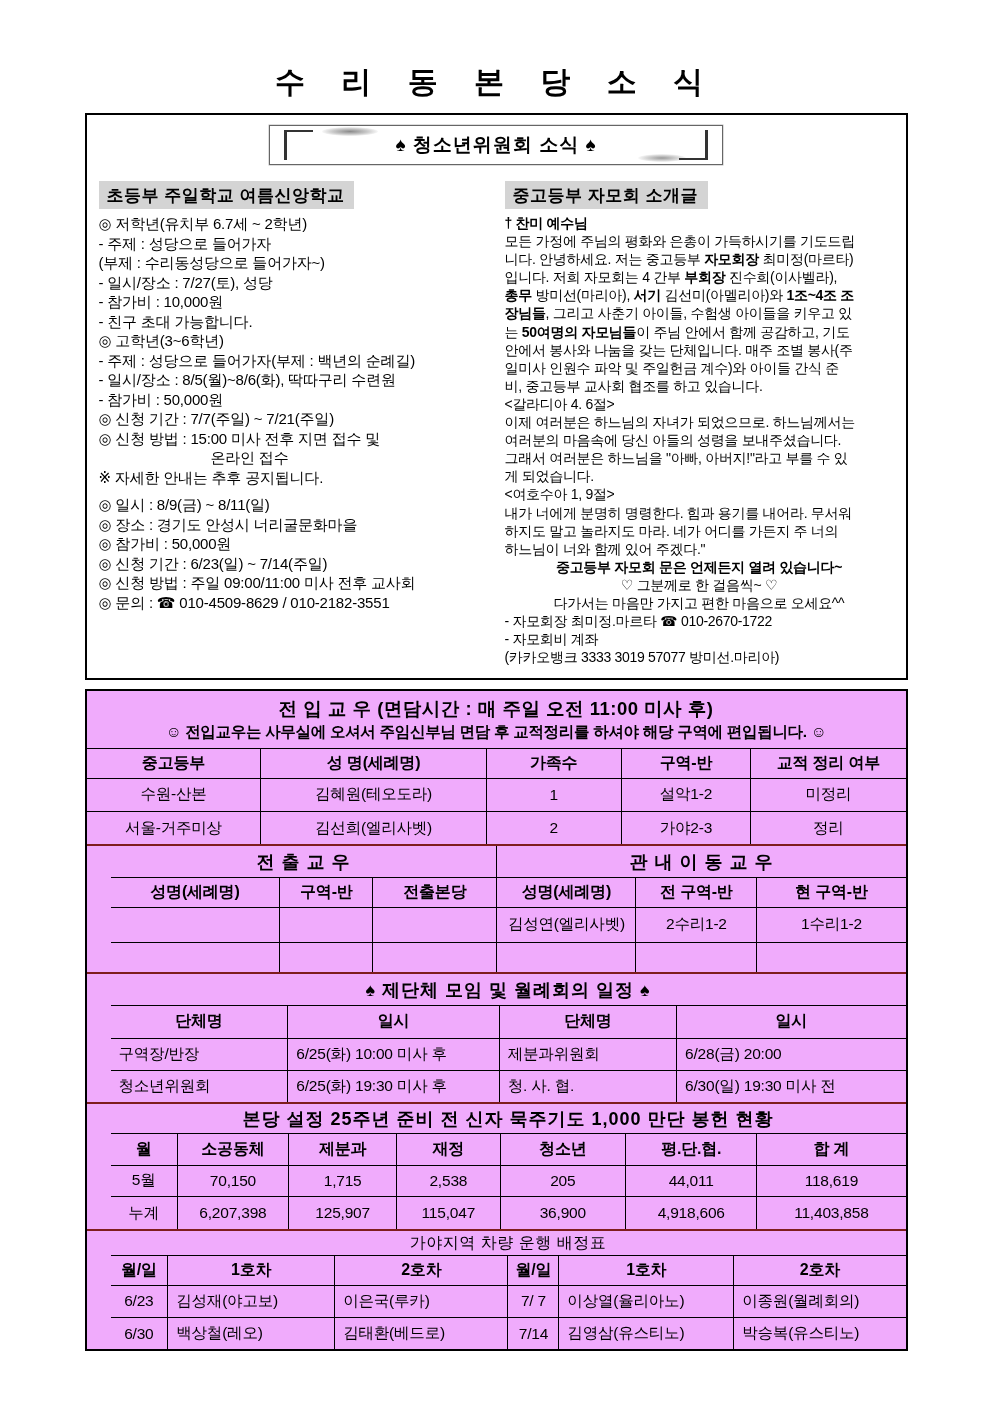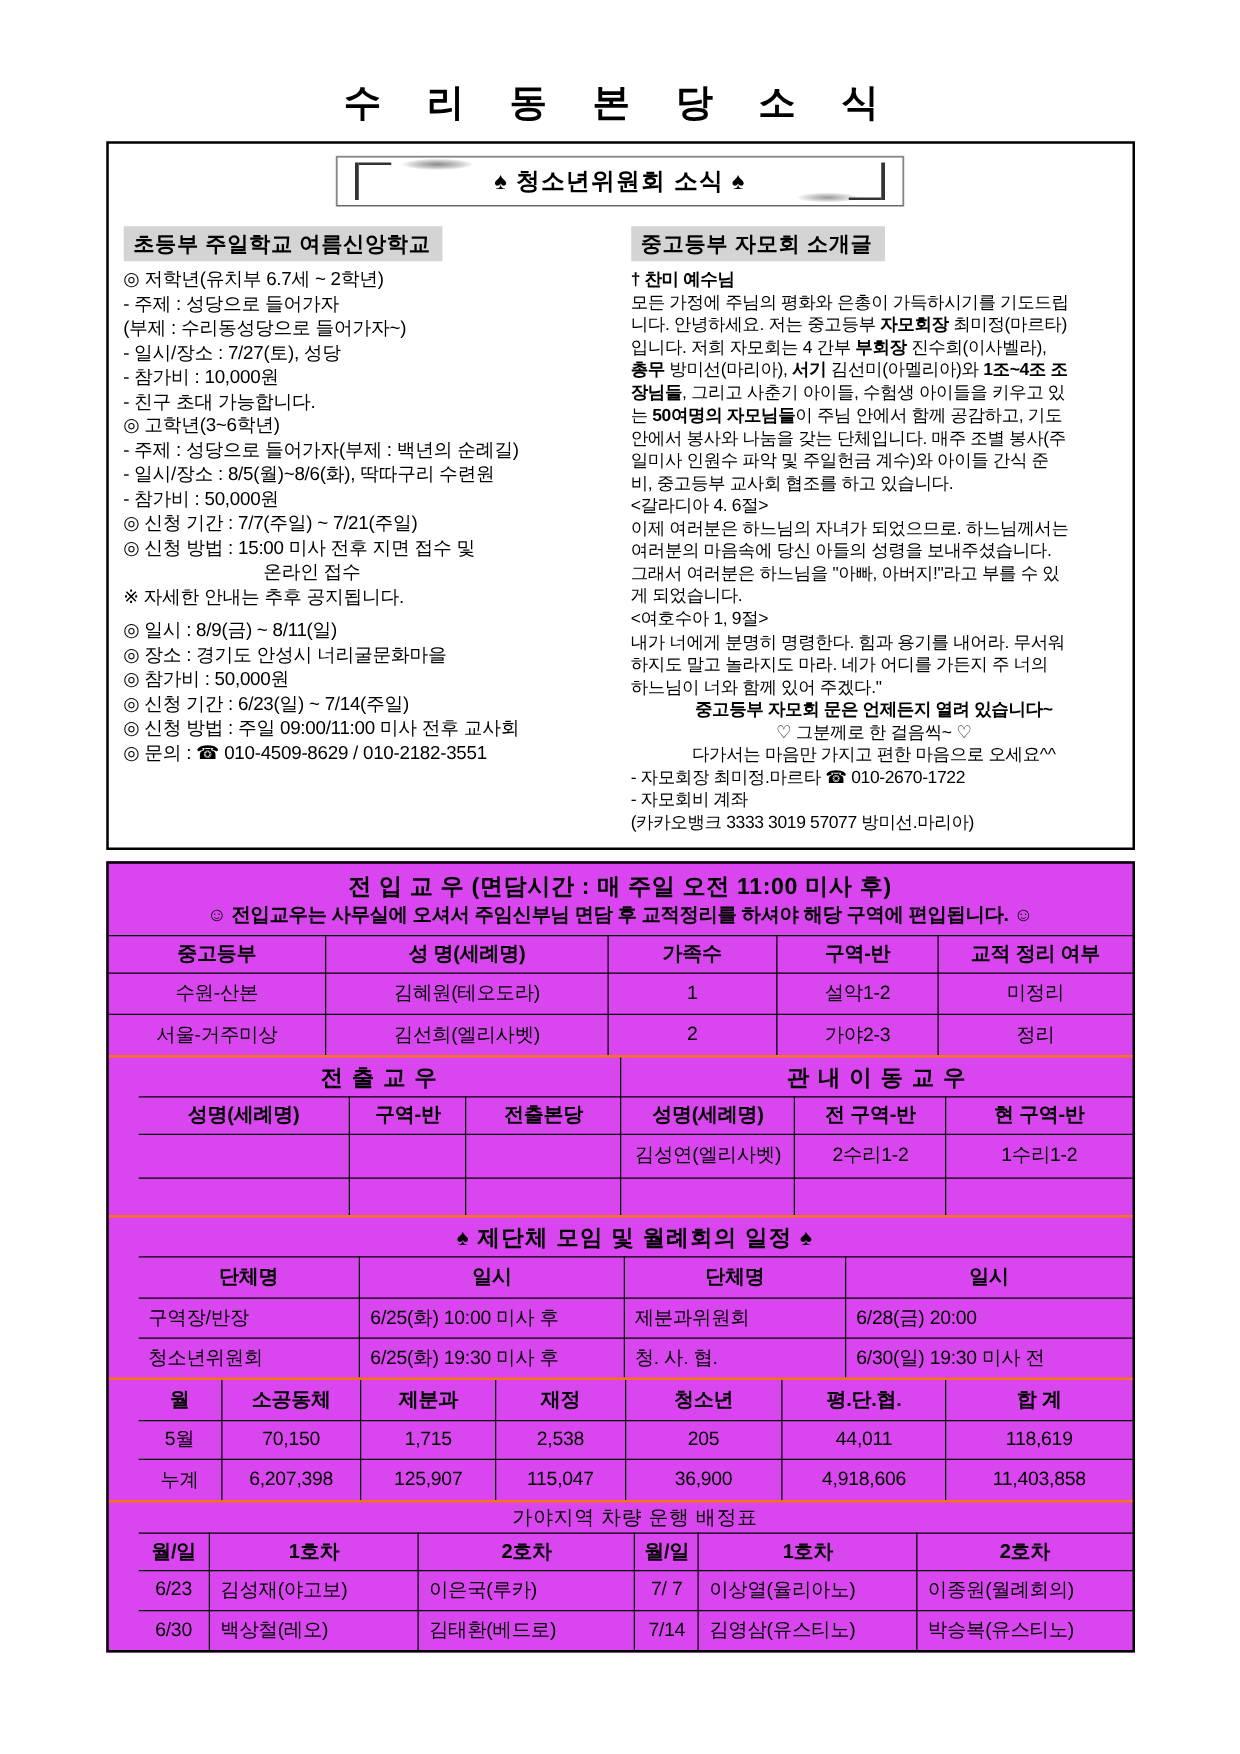--- a/index.html
+++ b/index.html
@@ -18,22 +18,22 @@
   .col-left{width:392px;flex:none;}
   .col-right{flex:1;padding-left:14px;}
   .sec-h{display:inline-block;background:#d4d4d4;font-weight:bold;font-size:17px;padding:3px 10px 2px 8px;margin:4px 0 5px 0;letter-spacing:.5px;}
   .l-line{font-size:15px;line-height:19.5px;white-space:nowrap;letter-spacing:-0.2px;}
   .l-line.ind2{padding-left:112px;}
   .lsec + .lsec{margin-top:8px;}
   .r-line{font-size:14px;line-height:18.1px;white-space:nowrap;letter-spacing:-0.3px;}
   .r-line.center{text-align:center;white-space:normal;}
   .r-line b{letter-spacing:-0.3px;}
   
-  .twrap{width:819px;margin:9px auto 16px auto;border:2.5px solid #000;background:#d946ef;}
-  .tsec + .tsec{border-top:2px solid #f97316;padding-left:24px;}
+  .twrap{width:819px;margin:9px auto 16px auto;border:2.5px solid #000;background:#f0abfc;}
+  .tsec + .tsec{border-top:2px solid #7f1d1d;padding-left:24px;}
   table{width:100%;border-collapse:collapse;table-layout:fixed;}
   td{border:1.5px solid #000;text-align:center;font-size:15.5px;padding:0 3px;overflow:hidden;vertical-align:middle;letter-spacing:-0.2px;}
   tr td:first-child{border-left:none;}
   tr td:last-child{border-right:none;}
   tr:first-child td{border-top:none;}
   tr:last-child td{border-bottom:none;}
   td.tt{font-weight:bold;}
   .tt-big{font-weight:bold;font-size:18.5px;letter-spacing:.5px;}
   .tt-sub{font-weight:bold;font-size:15.5px;margin-top:1px;letter-spacing:-0.3px;}
   .tt-mid{font-weight:bold;font-size:18px;letter-spacing:1px;}
@@ -183,20 +183,23 @@
         <colgroup>
           <col style="width: 8.4%;">
           <col style="width: 14%;">
           <col style="width: 13.6%;">
           <col style="width: 13%;">
           <col style="width: 15.8%;">
           <col style="width: 16.5%;">
           <col style="width: 18.7%;">
         </colgroup>
         <tbody>
+          <tr style="height: 29px;">
+            <td colspan="7" class="tt-mid">본당 설정 25주년 준비 전 신자 묵주기도 1,000 만단 봉헌 현황</td>
+          </tr>
           <tr class="hd" style="height: 32px;">
             <td>월</td>
             <td>소공동체</td>
             <td>제분과</td>
             <td>재정</td>
             <td>청소년</td>
             <td>평.단.협.</td>
             <td>합 계</td>
           </tr>
           <tr style="height: 31px;">

